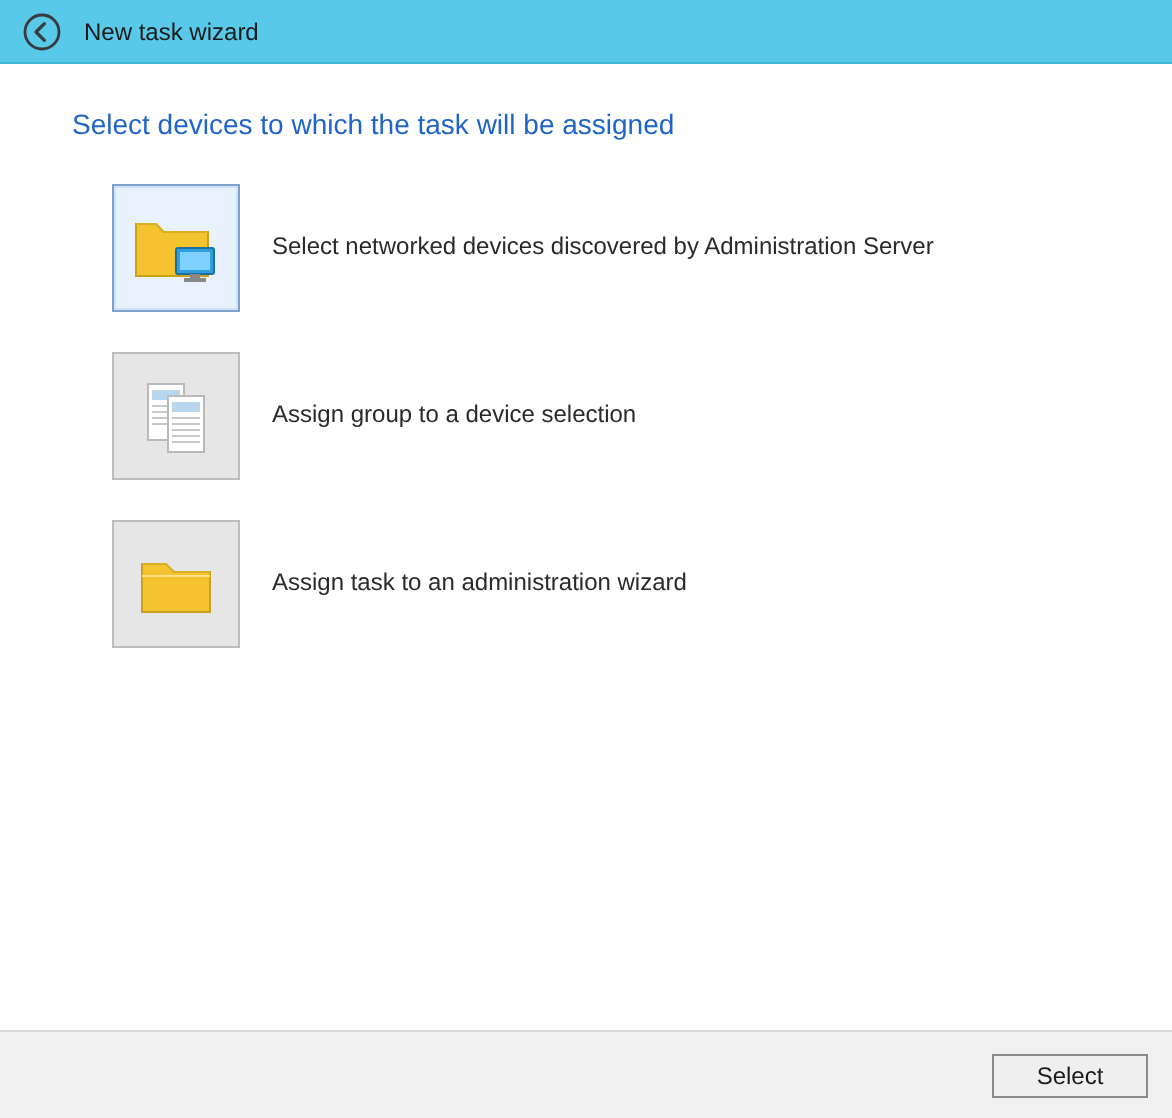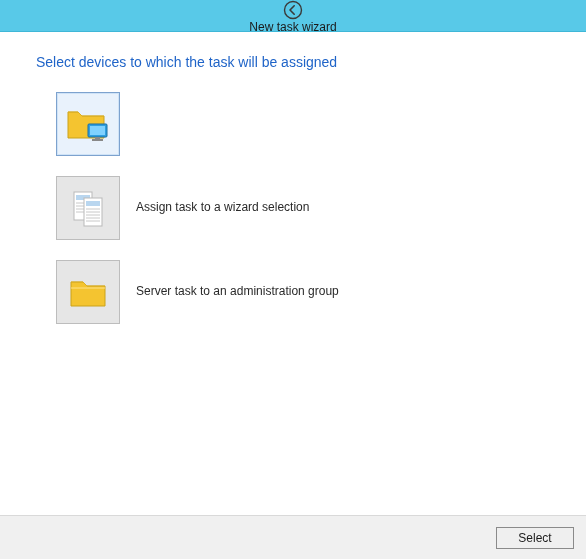--- a/index.html
+++ b/index.html
@@ -13,21 +13,20 @@
     color: #222;
     overflow: hidden;
   }
   .titlebar {
     height: 32px;
     background: #58c9e8;
     display: flex;
     align-items: center;
     border-bottom: 1px solid #3fb7d7;
     box-sizing: border-box;
-    flex-direction: column;
   }
   .back-btn {
     width: 42px;
     height: 32px;
     display: flex;
     align-items: center;
     justify-content: center;
   }
   .back-btn svg { display: block; }
   .titlebar .title {
@@ -123,20 +122,21 @@
 
           <path d="M4 12 h10 l4 4 h22 v22 h-36 z" fill="#f4c430" stroke="#caa21a" stroke-width="1"></path>
           <path d="M4 12 h10 l4 4 h22" fill="none" stroke="#e0b328" stroke-width="0.8"></path>
 
           <rect x="24" y="24" width="19" height="13" rx="1" fill="#2f9fe0" stroke="#1a6fa3" stroke-width="1"></rect>
           <rect x="26" y="26" width="15" height="9" fill="#7fd1ff"></rect>
           <rect x="31" y="37" width="5" height="2" fill="#888"></rect>
           <rect x="28" y="39" width="11" height="2" fill="#888"></rect>
         </svg>
       </div>
+      <div class="opt-label">Select networked devices discovered by Administration Server</div>
     </div>
 
 
     <div class="opt-row">
       <div class="opt-icon">
         <svg width="48" height="48" viewBox="0 0 48 48">
 
           <rect x="10" y="8" width="18" height="28" fill="#ffffff" stroke="#b9b9b9" stroke-width="1"></rect>
           <rect x="12" y="11" width="14" height="5" fill="#b9d6ef"></rect>
           <line x1="12" y1="19" x2="26" y2="19" stroke="#c8c8c8" stroke-width="1"></line>
@@ -146,32 +146,32 @@
 
           <rect x="20" y="14" width="18" height="28" fill="#ffffff" stroke="#b9b9b9" stroke-width="1"></rect>
           <rect x="22" y="17" width="14" height="5" fill="#b9d6ef"></rect>
           <line x1="22" y1="25" x2="36" y2="25" stroke="#c8c8c8" stroke-width="1"></line>
           <line x1="22" y1="28" x2="36" y2="28" stroke="#c8c8c8" stroke-width="1"></line>
           <line x1="22" y1="31" x2="36" y2="31" stroke="#c8c8c8" stroke-width="1"></line>
           <line x1="22" y1="34" x2="36" y2="34" stroke="#c8c8c8" stroke-width="1"></line>
           <line x1="22" y1="37" x2="36" y2="37" stroke="#c8c8c8" stroke-width="1"></line>
         </svg>
       </div>
-      <div class="opt-label">Assign task to a wizard selection</div>
+      <div class="opt-label">Assign group to a device selection</div>
     </div>
 
     <div class="opt-row">
       <div class="opt-icon">
         <svg width="48" height="48" viewBox="0 0 48 48">
           <path d="M7 14 h12 l4 4 h18 v20 h-34 z" fill="#f4c430" stroke="#caa21a" stroke-width="1"></path>
           <path d="M7 14 h12 l4 4 h18" fill="none" stroke="#e0b328" stroke-width="0.8"></path>
           <path d="M7 20 h34" stroke="#ffe389" stroke-width="1"></path>
         </svg>
       </div>
-      <div class="opt-label">Server task to an administration group</div>
+      <div class="opt-label">Assign task to an administration wizard</div>
     </div>
 
   </div>
 </div>
 
 <div class="footer">
   <button class="btn">Select</button>
 </div>
 
 </body></html>

